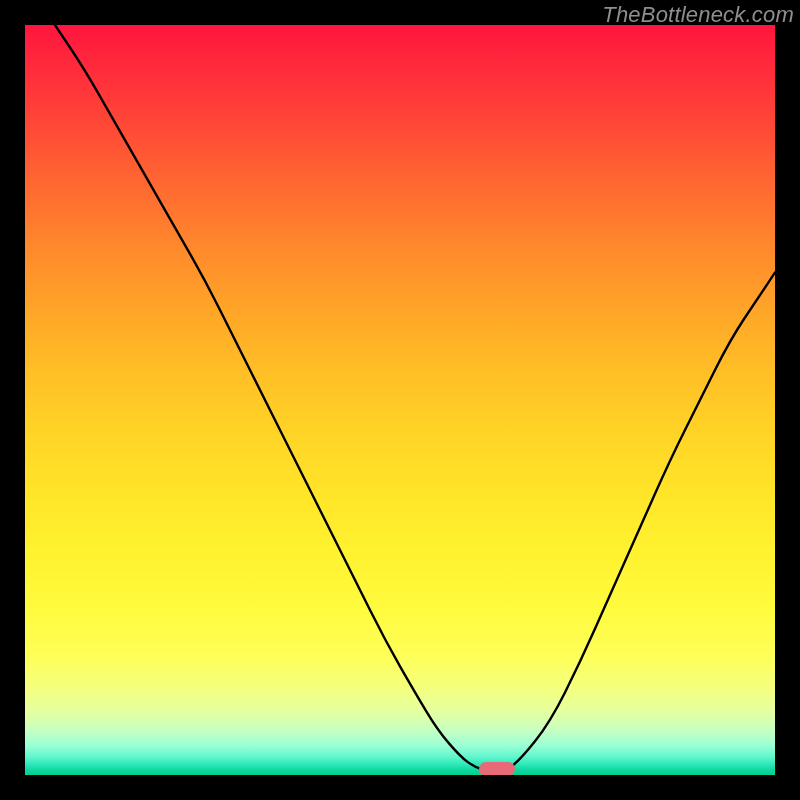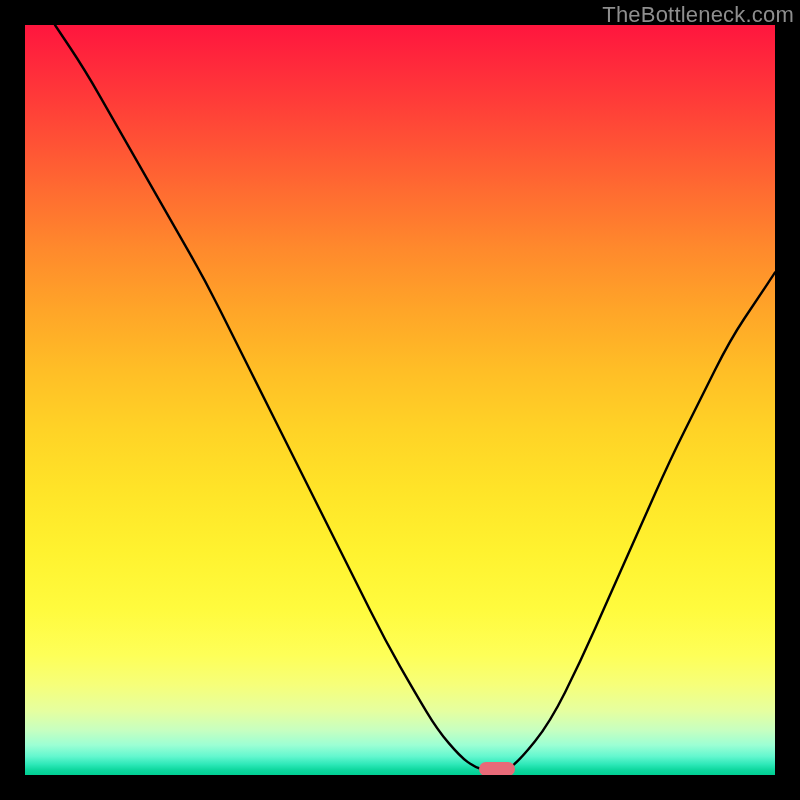--- a/index.html
+++ b/index.html
@@ -67,20 +67,21 @@
     transform: translate(-50%, -50%);
   }
   .watermark {
     position: absolute;
     top: 2px;
     right: 6px;
     color: #8e8e8e;
     font-size: 22px;
     letter-spacing: 0.2px;
     user-select: none;
+    font-style: italic;
   }
 </style>
 </head>
 <body>
 
 <div class="frame">
 
   <div class="watermark">TheBottleneck.com</div>
 
   <div class="plot">

